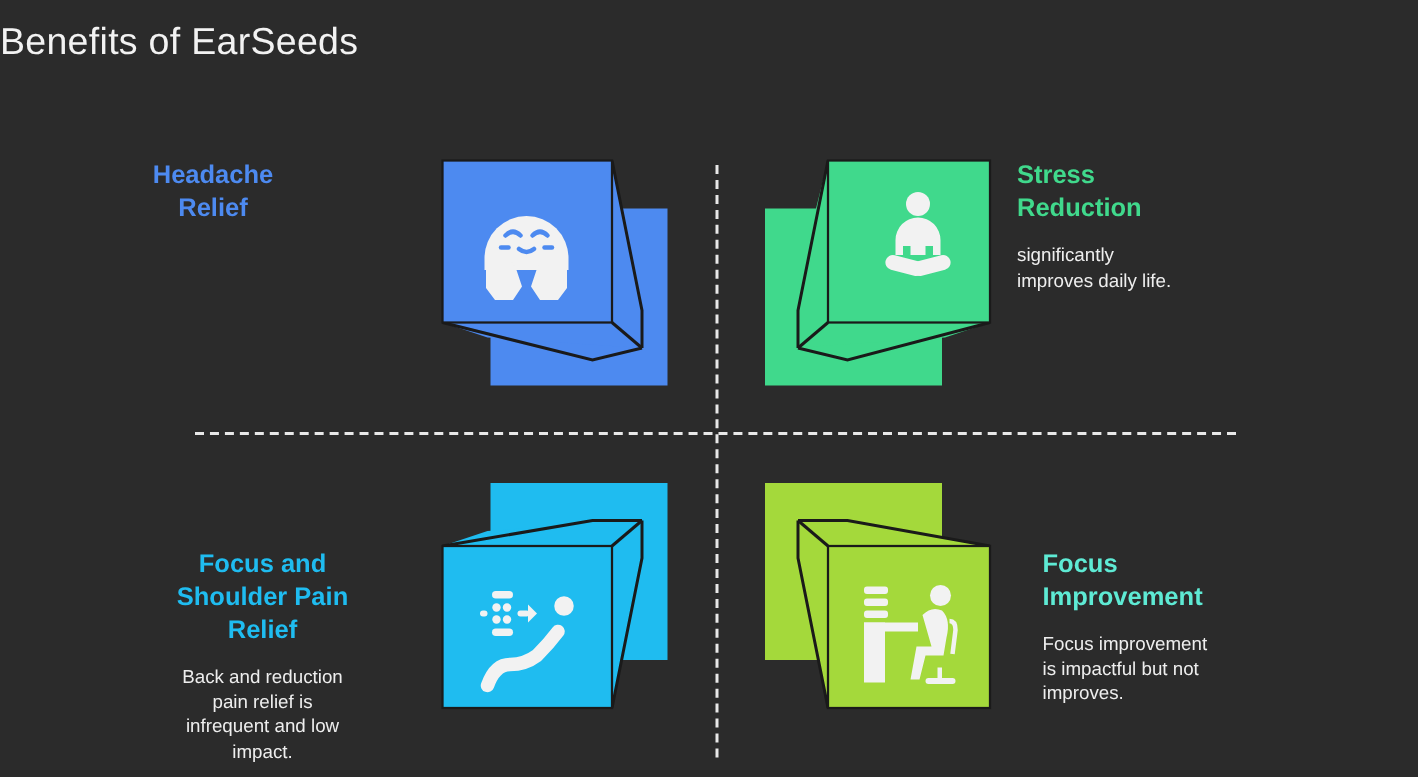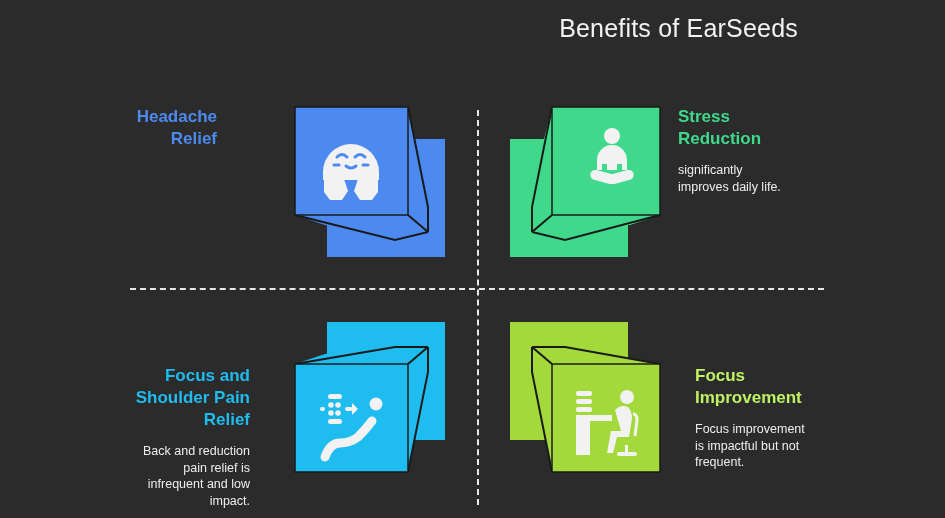--- a/index.html
+++ b/index.html
@@ -3,33 +3,33 @@
 <meta charset="utf-8">
 <style>
   html, body { margin:0; padding:0; }
   body {
     width:945px; height:518px; overflow:hidden;
     background:#2b2b2b;
     font-family:"Liberation Sans", sans-serif;
     position:relative;
   }
   .title {
-    position:absolute; top:14px; left:0; width:798px; text-align:right;
+    position:absolute; top:14px; left:0; width:798px; text-align:left;
     color:#f2f2f2; font-size:25px; font-weight:400; letter-spacing:0.2px;
   }
   .vline {
     position:absolute; left:477px; top:110px; height:395px; width:0;
     border-left:2px dashed #e8e8e8;
   }
   .hline {
     position:absolute; top:288px; left:130px; width:694px; height:0;
     border-top:2px dashed #e8e8e8;
   }
   .label-block { position:absolute; width:150px; }
-  .label-block.left { text-align:right; }
+  .label-block.left { text-align:center; }
   .label-block.right { text-align:left; }
   .heading { font-size:17px; font-weight:700; line-height:22px; margin:0; }
   .desc { color:#eeeeee; font-size:12.5px; line-height:16.5px; margin-top:12px; }
   .q { position:absolute; }
   svg { display:block; }
 </style>
 </head>
 <body>
 
 <div class="title">Benefits of EarSeeds</div>
@@ -150,22 +150,22 @@
       <circle cx="122" cy="80" r="7"></circle>
       <path d="M110,93 q6,-6 13,-3 q6,6 3,18 l-2,12 h-12 l-4,16 h-6 l4,-22 h10 z"></path>
       <path d="M128,97 q4,0 4,6 l-2,16" fill="none" stroke="#f2f2f2" stroke-width="3"></path>
       <rect x="120" y="128" width="3" height="8"></rect>
       <rect x="112" y="135" width="20" height="4" rx="2"></rect>
     </g>
   </svg>
 </div>
 
 <div class="label-block right" style="left:695px; top:365px;">
-  <div class="heading" style="color:#bef264;">
+  <div class="heading" style="color:#5eead4;">
     <div>Focus</div>
     <div>Improvement</div>
   </div>
   <div class="desc">
     <div>Focus improvement</div>
     <div>is impactful but not</div>
-    <div>frequent.</div>
+    <div>improves.</div>
   </div>
 </div>
 
 </body></html>

